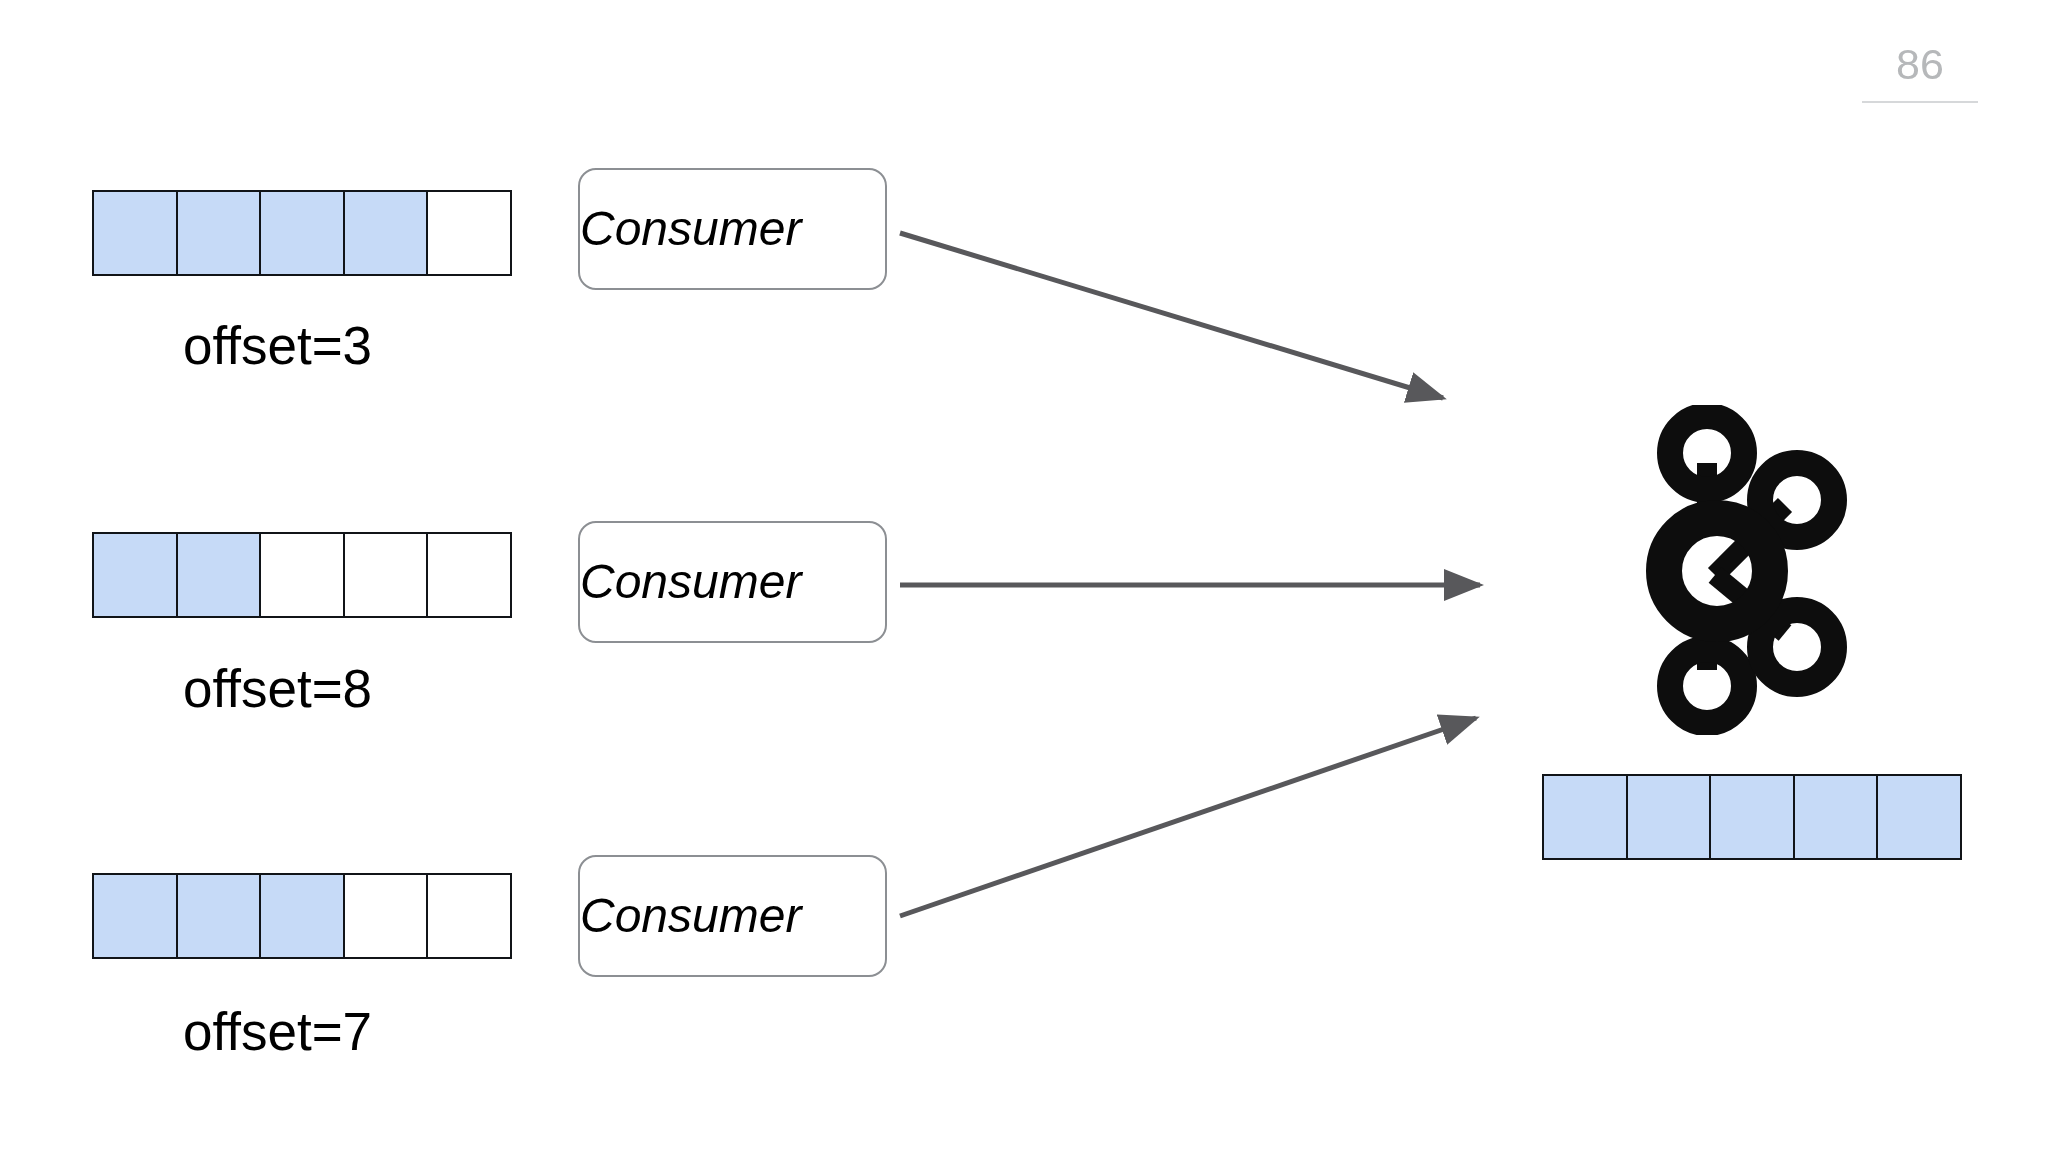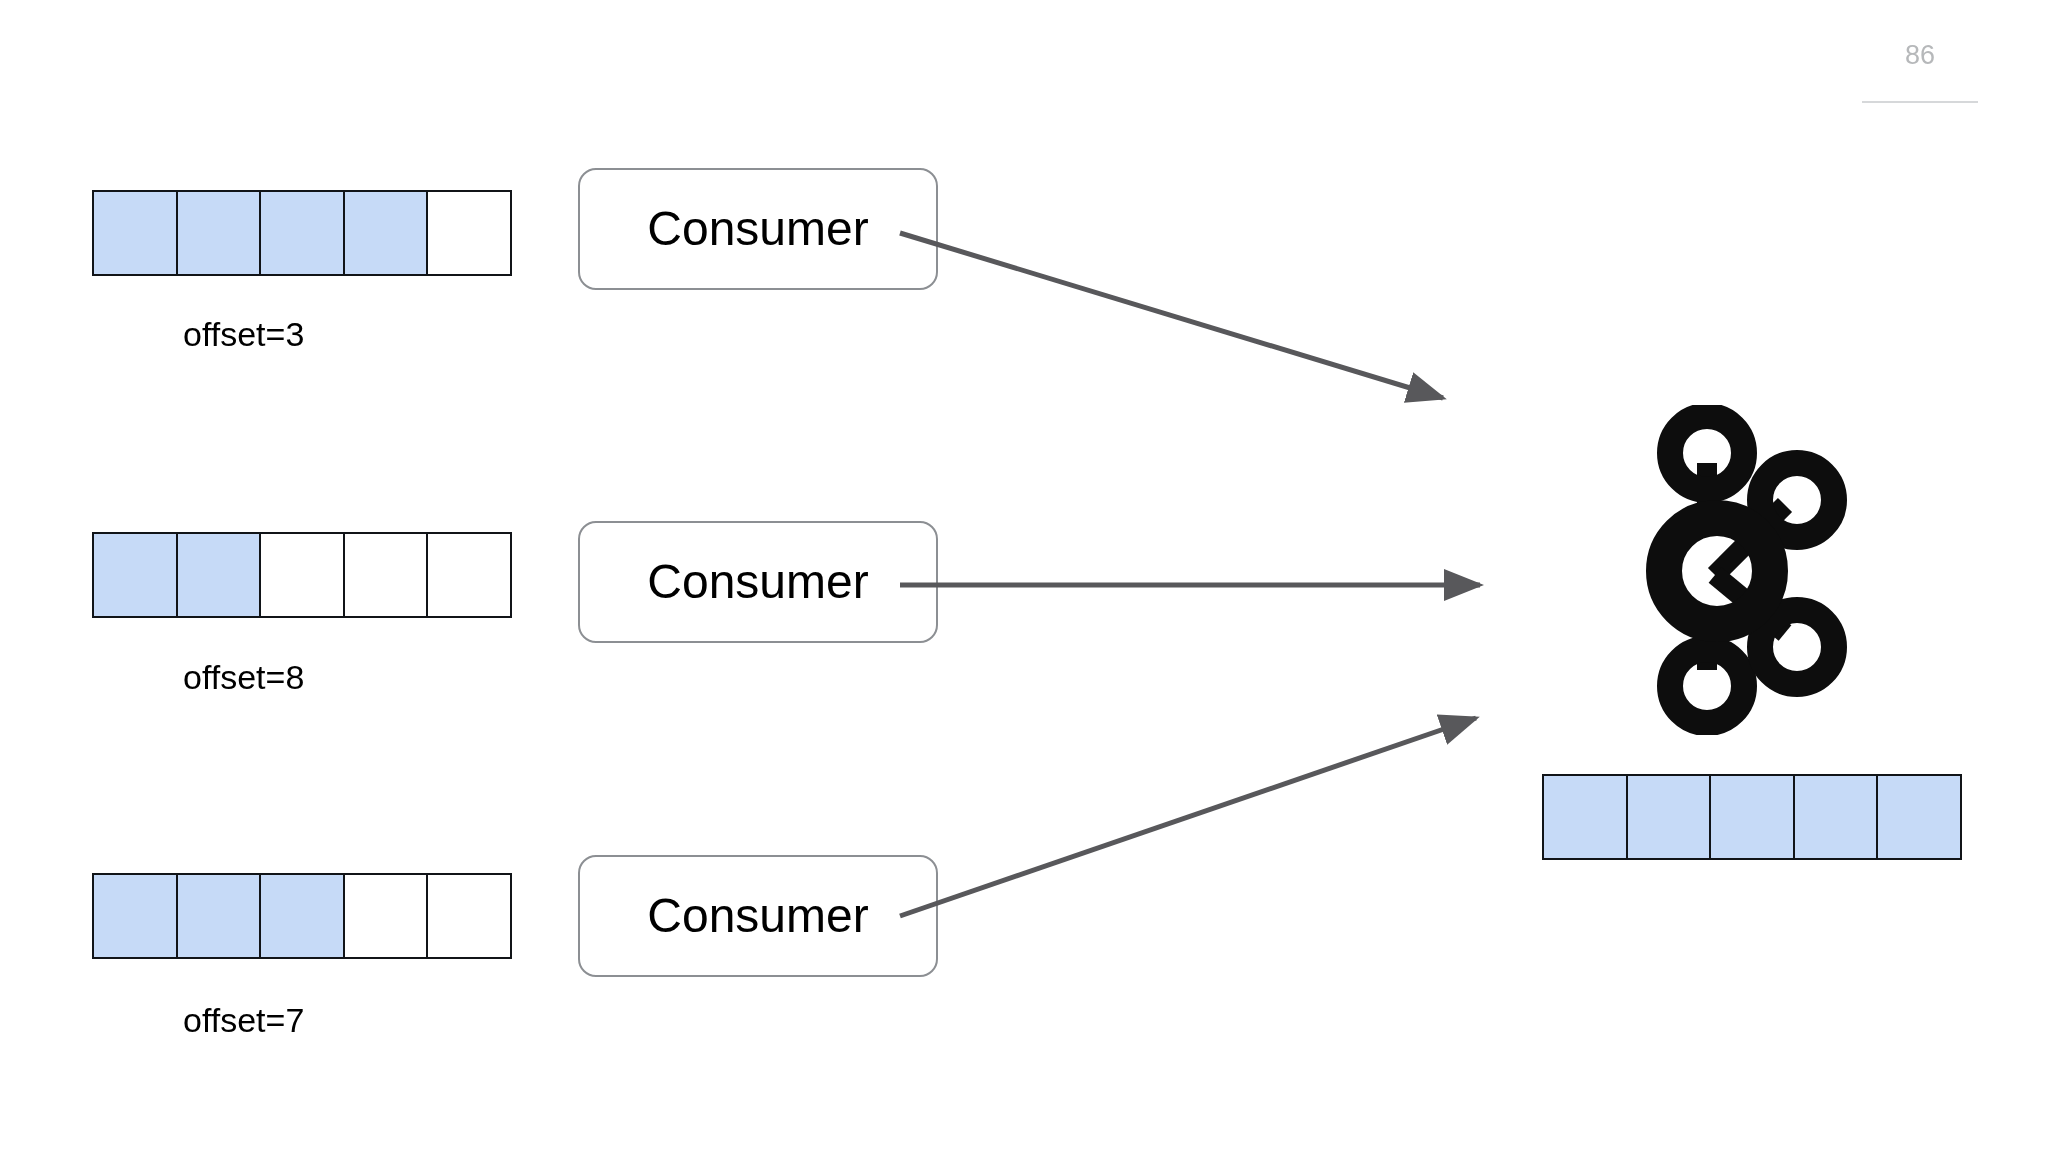--- a/index.html
+++ b/index.html
@@ -50,21 +50,21 @@
     top: 0px;
     width: 2048px;
     height: 110px;
   }
   .page-number-text {
     position: absolute;
     left: 1890px;
     top: 40px;
     width: 60px;
     text-align: center;
-    font-size: 27px;
+    font-size: 43px;
     color: #b6b8ba;
     font-family: "Liberation Sans", sans-serif;
   }
   .page-number-rule {
     position: absolute;
     left: 1862px;
     top: 101px;
     width: 116px;
     height: 2px;
     background: #d6d8da;
@@ -83,38 +83,38 @@
     width: 86px;
     height: 86px;
     margin-left: -2.5px;
   }
   .cell:first-child { margin-left: 0; }
   .cell.filled { background: #c6daf7; }
 
   
   .offset-label {
     position: absolute;
-    font-size: 34px;
+    font-size: 53px;
     color: #000000;
     font-family: "Liberation Sans", sans-serif;
     white-space: nowrap;
   }
 
   
   .consumer-box {
     position: absolute;
-    width: 360px;
+    width: 309px;
     height: 122px;
     box-sizing: border-box;
     border: 2px solid #8c8f93;
     border-radius: 18px;
     background: #ffffff;
     display: flex;
     align-items: center;
-    justify-content: center;
+    font-style: italic;
   }
   .consumer-label {
     font-size: 48px;
     color: #000000;
     font-family: "Liberation Sans", sans-serif;
     line-height: 1;
   }
 
   
   .arrows {

